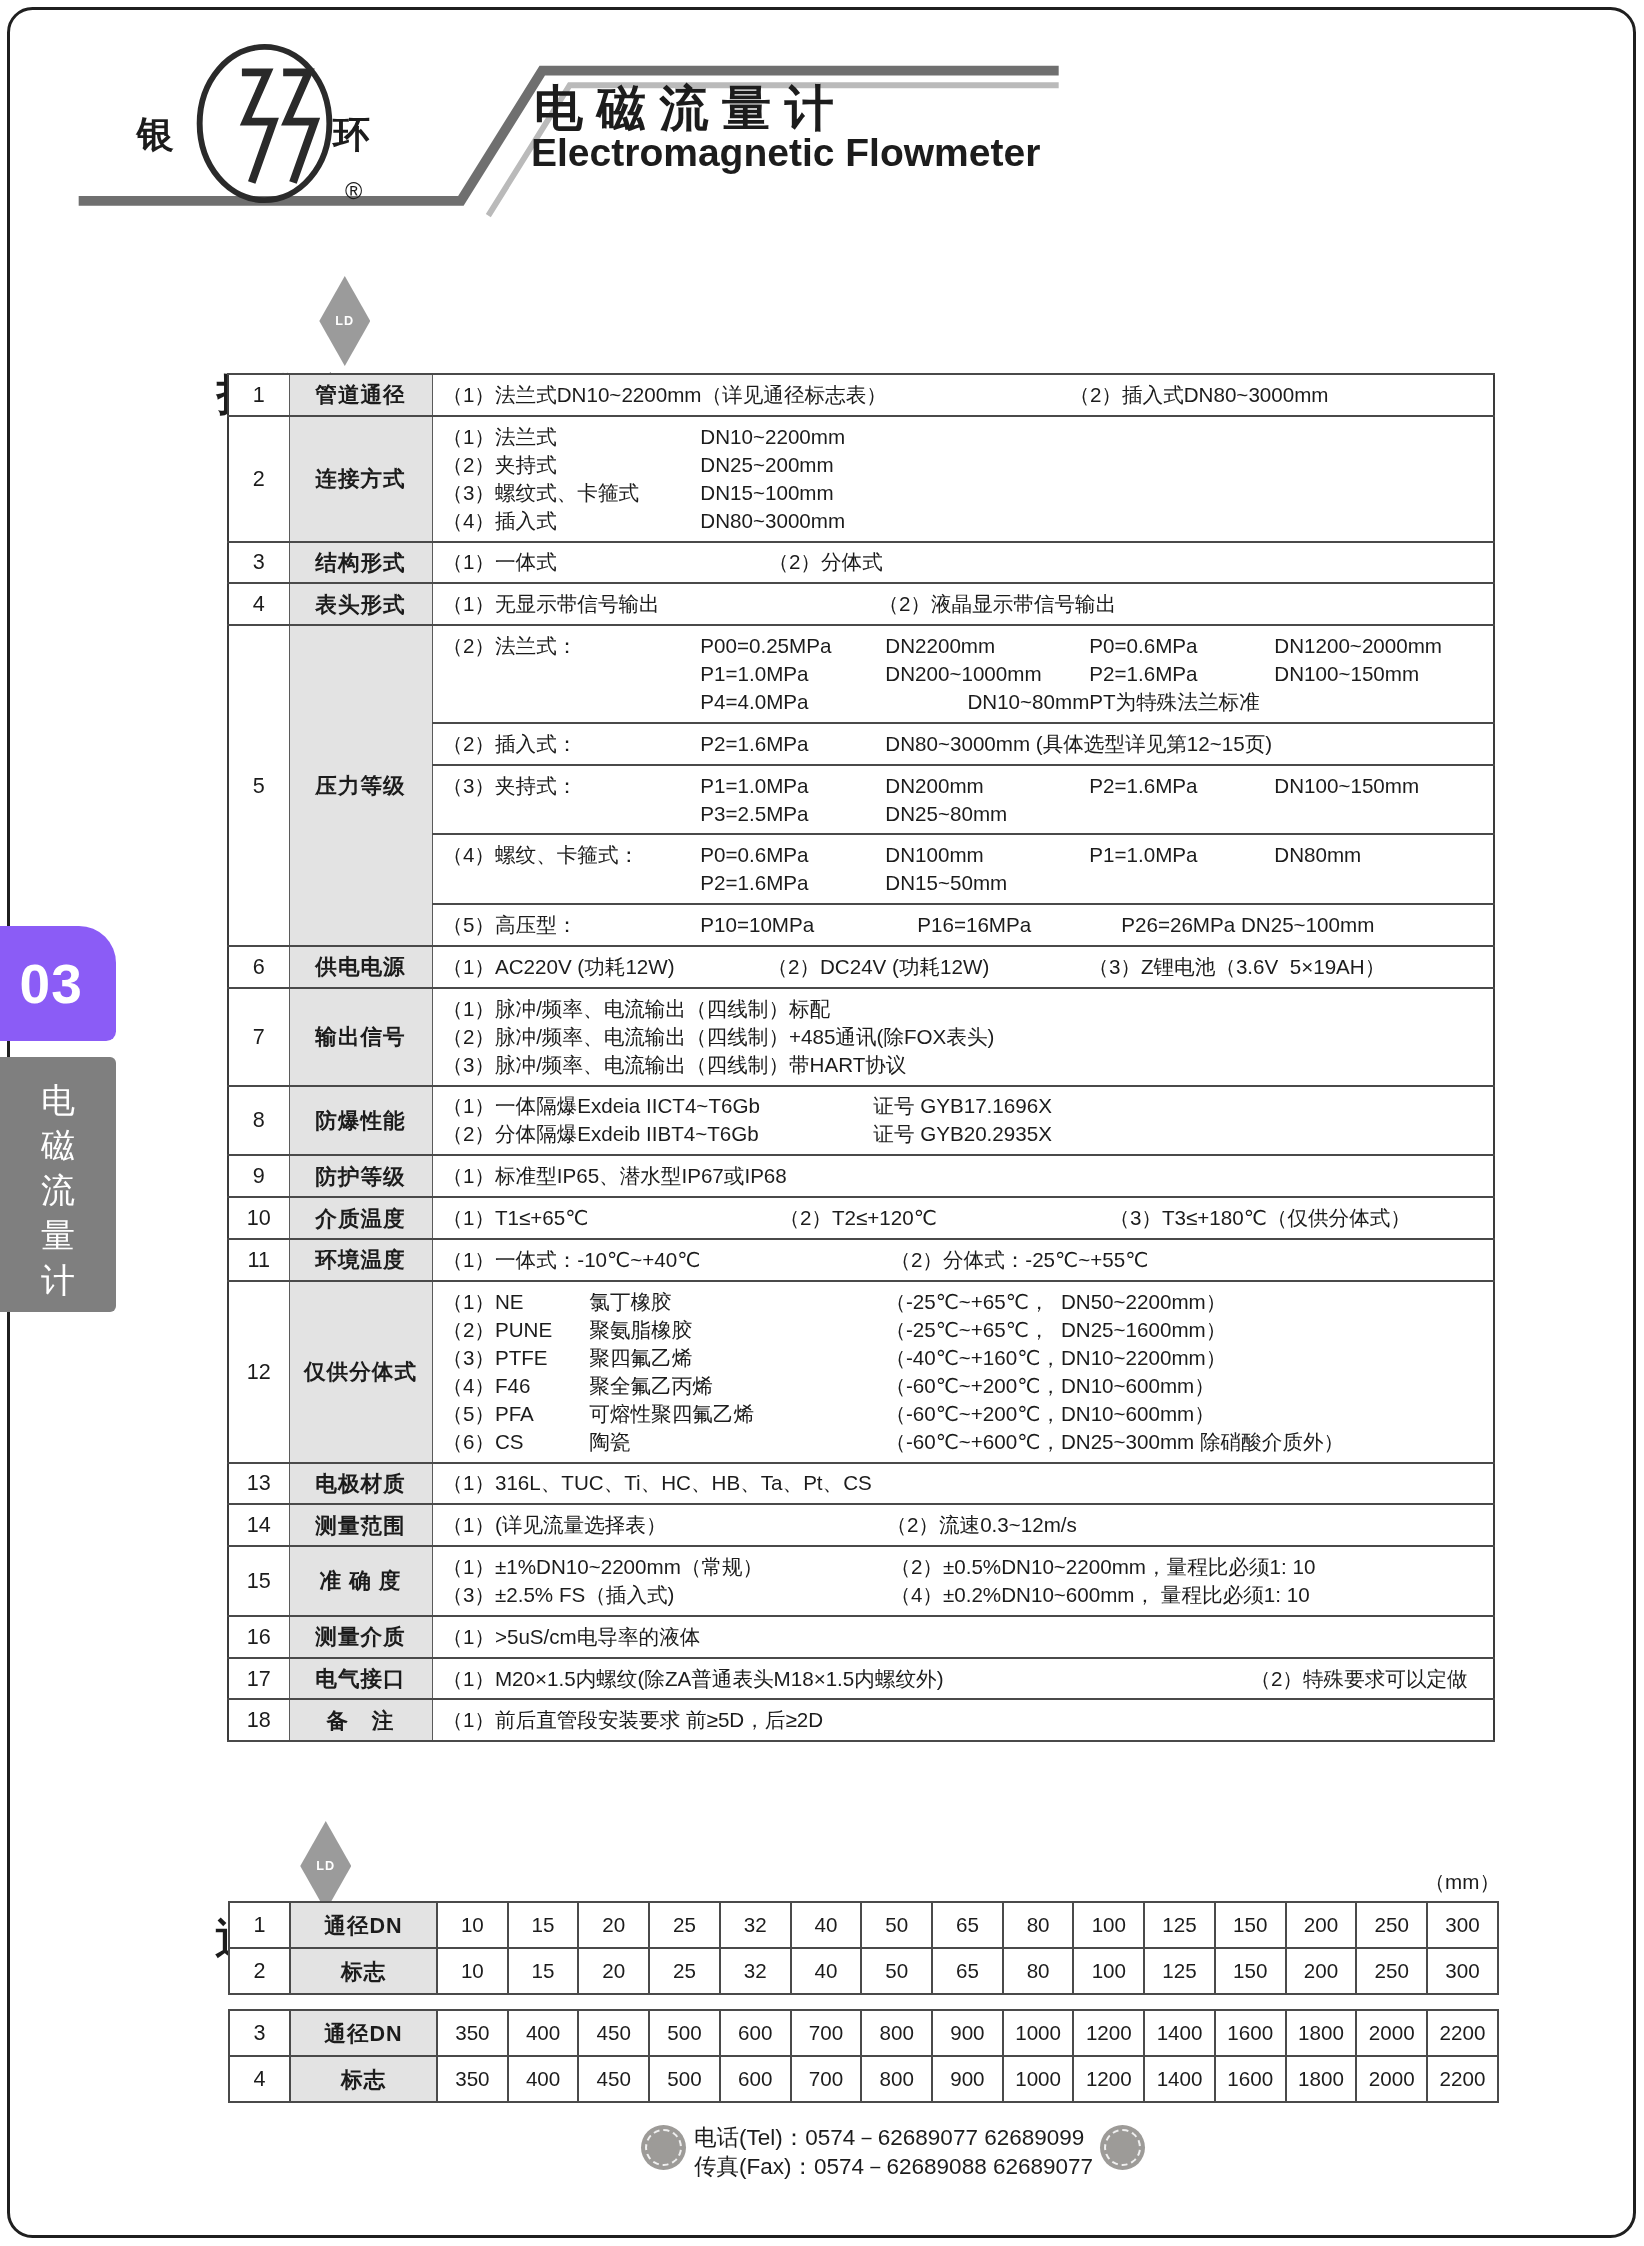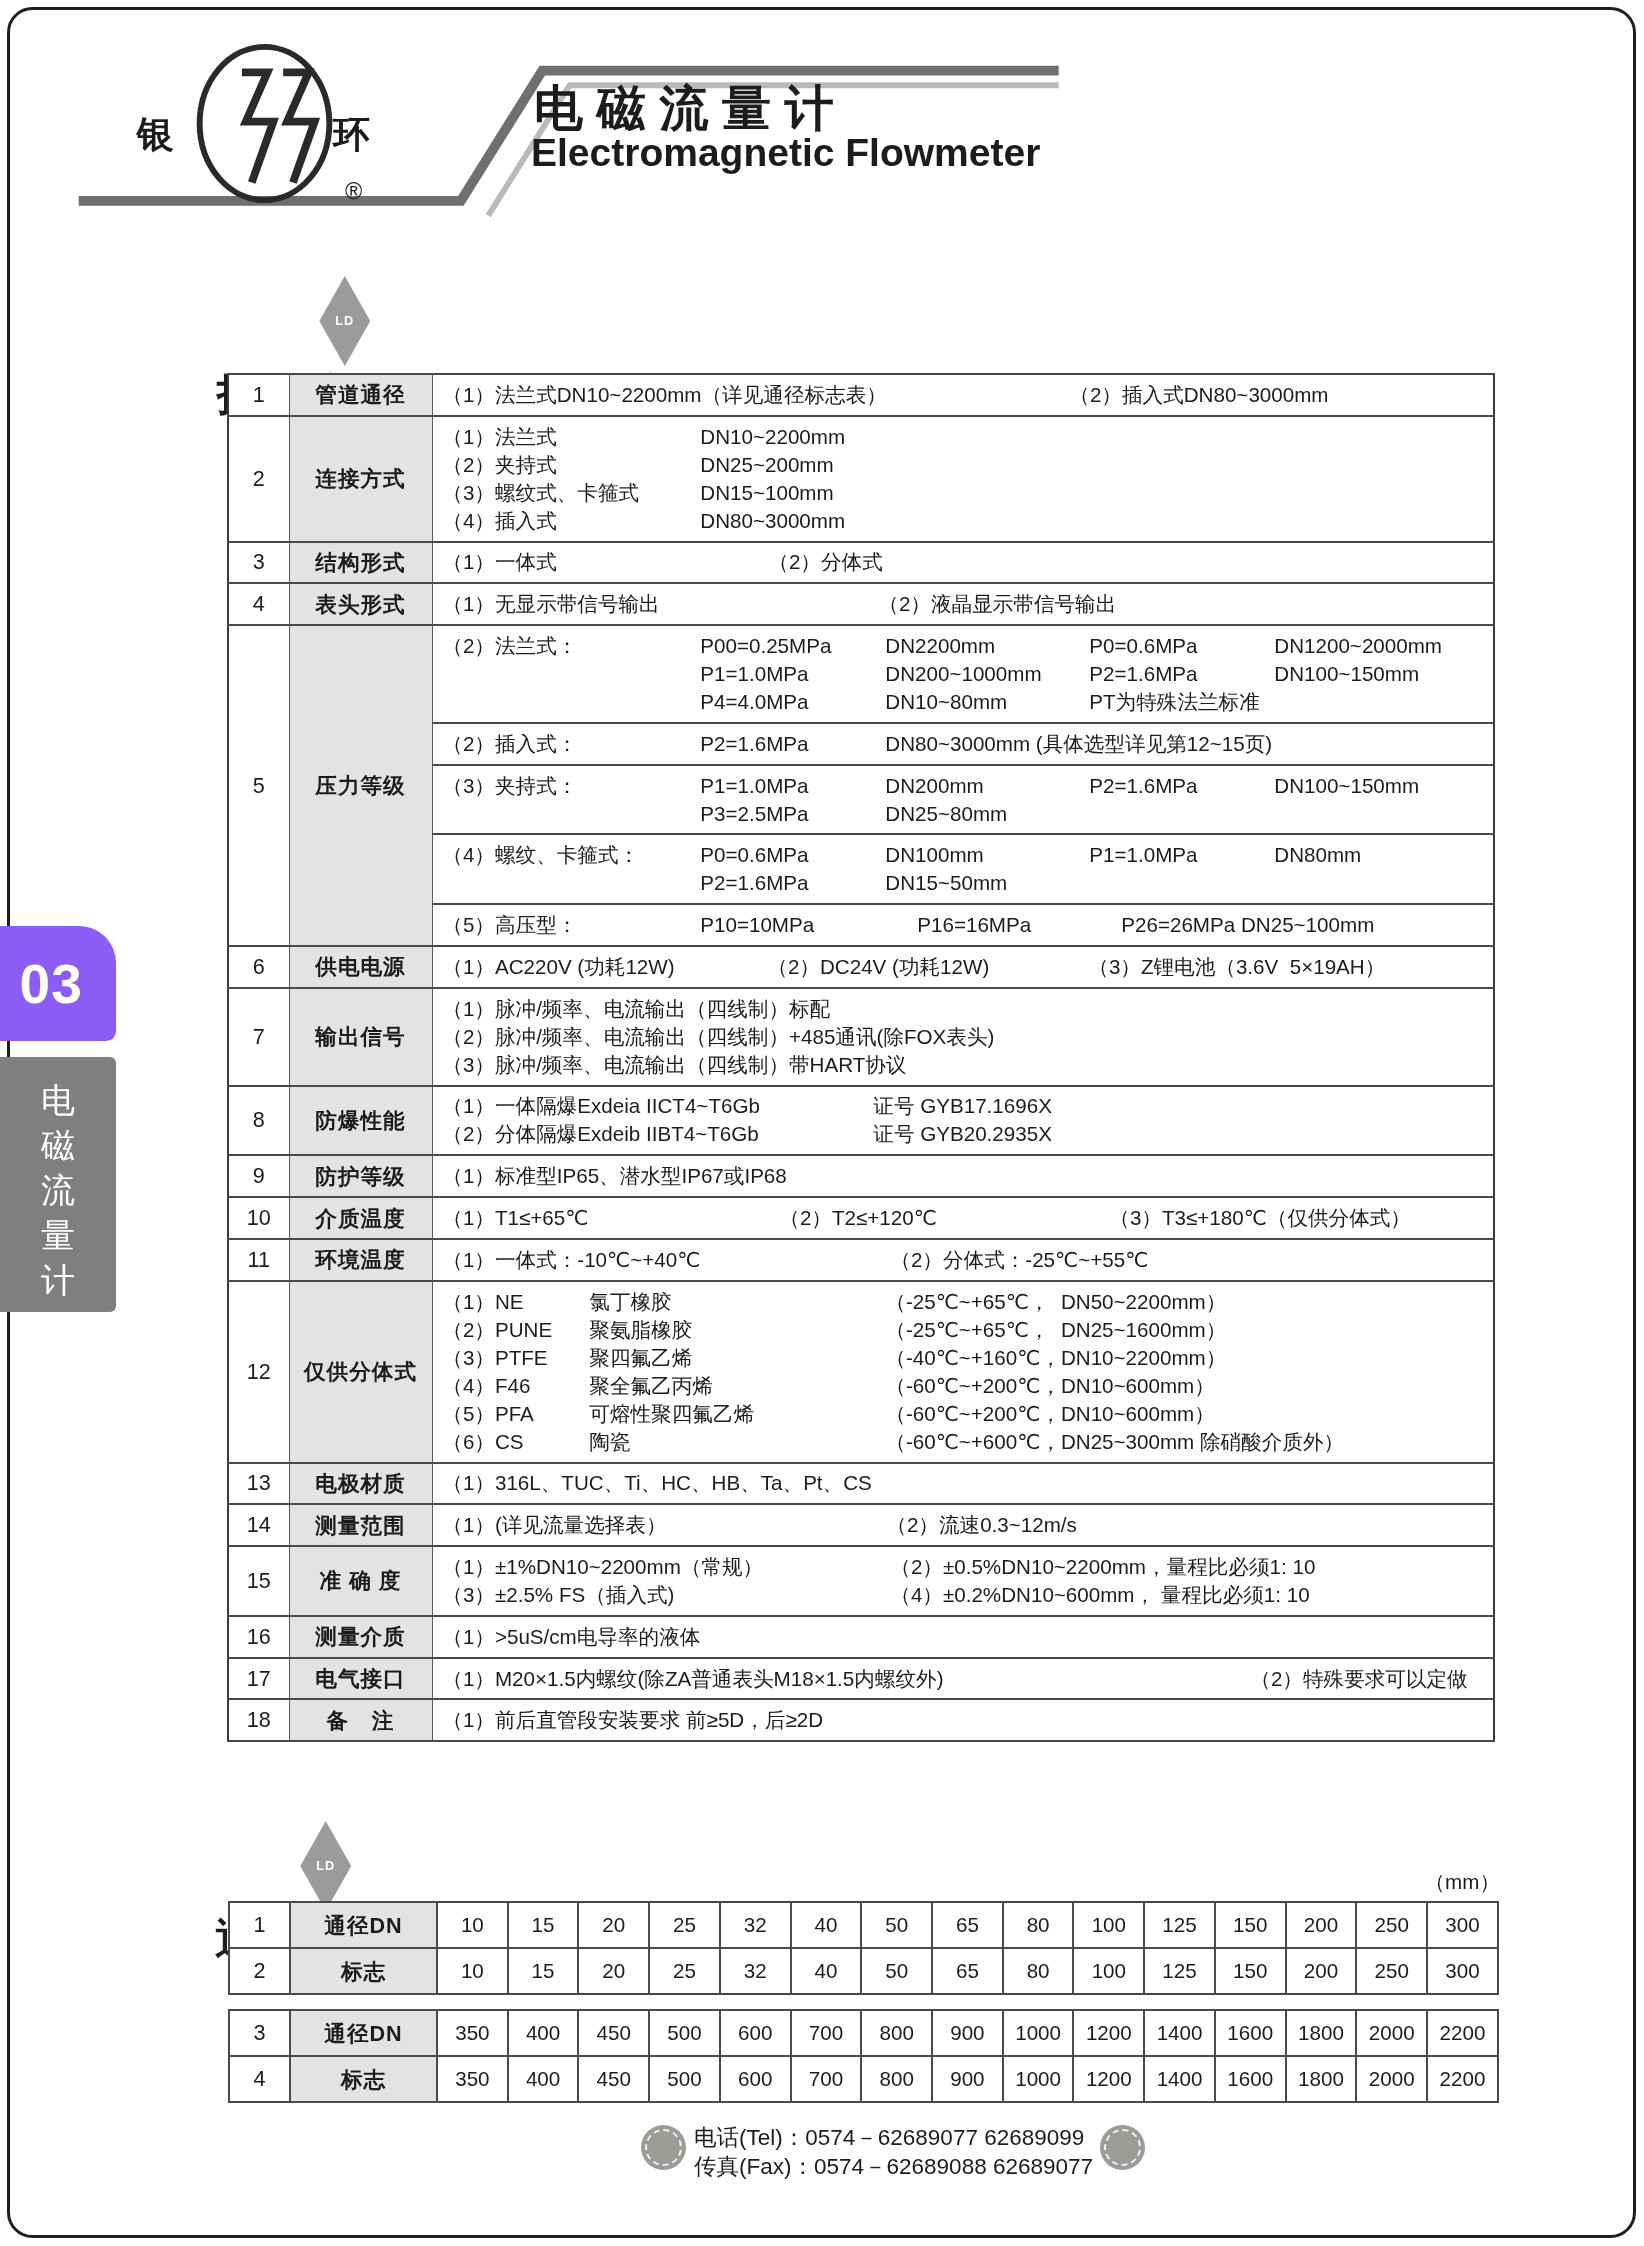--- a/index.html
+++ b/index.html
@@ -159,21 +159,21 @@
         <td class="ct">
           <div class="line"><span class="seg" style="width: 436px;">（1）无显示带信号输出</span><span class="seg">（2）液晶显示带信号输出</span></div>
         </td>
       </tr>
       <tr>
         <td class="num" rowspan="5">5</td>
         <td class="lbl" rowspan="5">压力等级</td>
         <td class="ct">
           <div class="line"><span class="seg" style="width: 258px;">（2）法兰式：</span><span class="seg" style="width: 185px;">P00=0.25MPa</span><span class="seg" style="width: 204px;">DN2200mm</span><span class="seg" style="width: 185px;">P0=0.6MPa</span><span class="seg">DN1200~2000mm</span></div>
           <div class="line"><span class="seg" style="width: 258px;"></span><span class="seg" style="width: 185px;">P1=1.0MPa</span><span class="seg" style="width: 204px;">DN200~1000mm</span><span class="seg" style="width: 185px;">P2=1.6MPa</span><span class="seg">DN100~150mm</span></div>
-          <div class="line"><span class="seg" style="width: 258px;"></span><span class="seg" style="width: 185px;">P4=4.0MPa</span><span class="seg" style="width: 204px;">DN10~80mm</span><span class="seg">PT为特殊法兰标准</span></div>
+          <div class="line"><span class="seg" style="width: 258px;"></span><span class="seg" style="width: 185px;">P4=4.0MPa</span><span class="seg" style="width: 204px; text-align: right;">DN10~80mm</span><span class="seg">PT为特殊法兰标准</span></div>
         </td>
       </tr>
       <tr>
         <td class="ct">
           <div class="line"><span class="seg" style="width: 258px;">（2）插入式：</span><span class="seg" style="width: 185px;">P2=1.6MPa</span><span class="seg">DN80~3000mm (具体选型详见第12~15页)</span></div>
         </td>
       </tr>
       <tr>
         <td class="ct">
           <div class="line"><span class="seg" style="width: 258px;">（3）夹持式：</span><span class="seg" style="width: 185px;">P1=1.0MPa</span><span class="seg" style="width: 204px;">DN200mm</span><span class="seg" style="width: 185px;">P2=1.6MPa</span><span class="seg">DN100~150mm</span></div>

